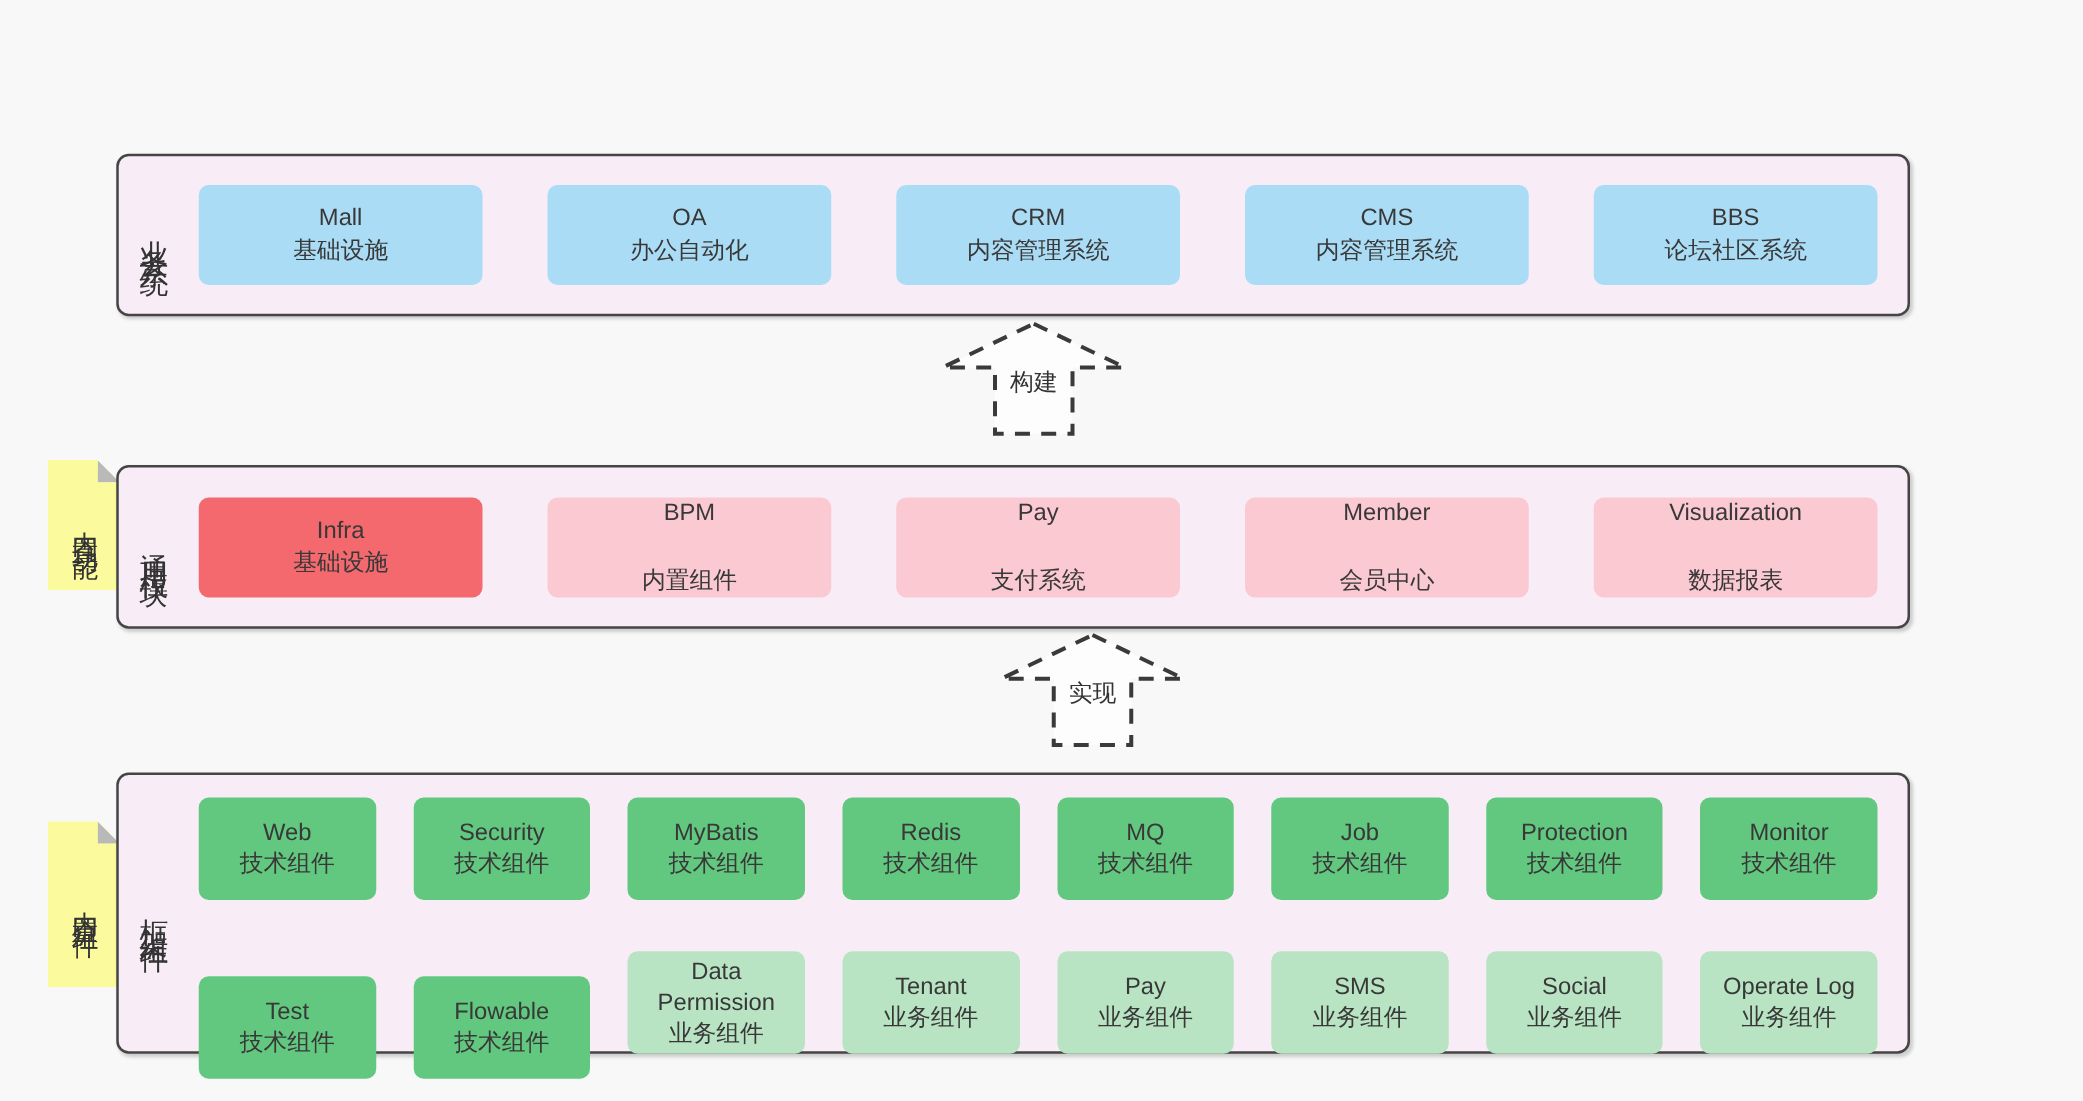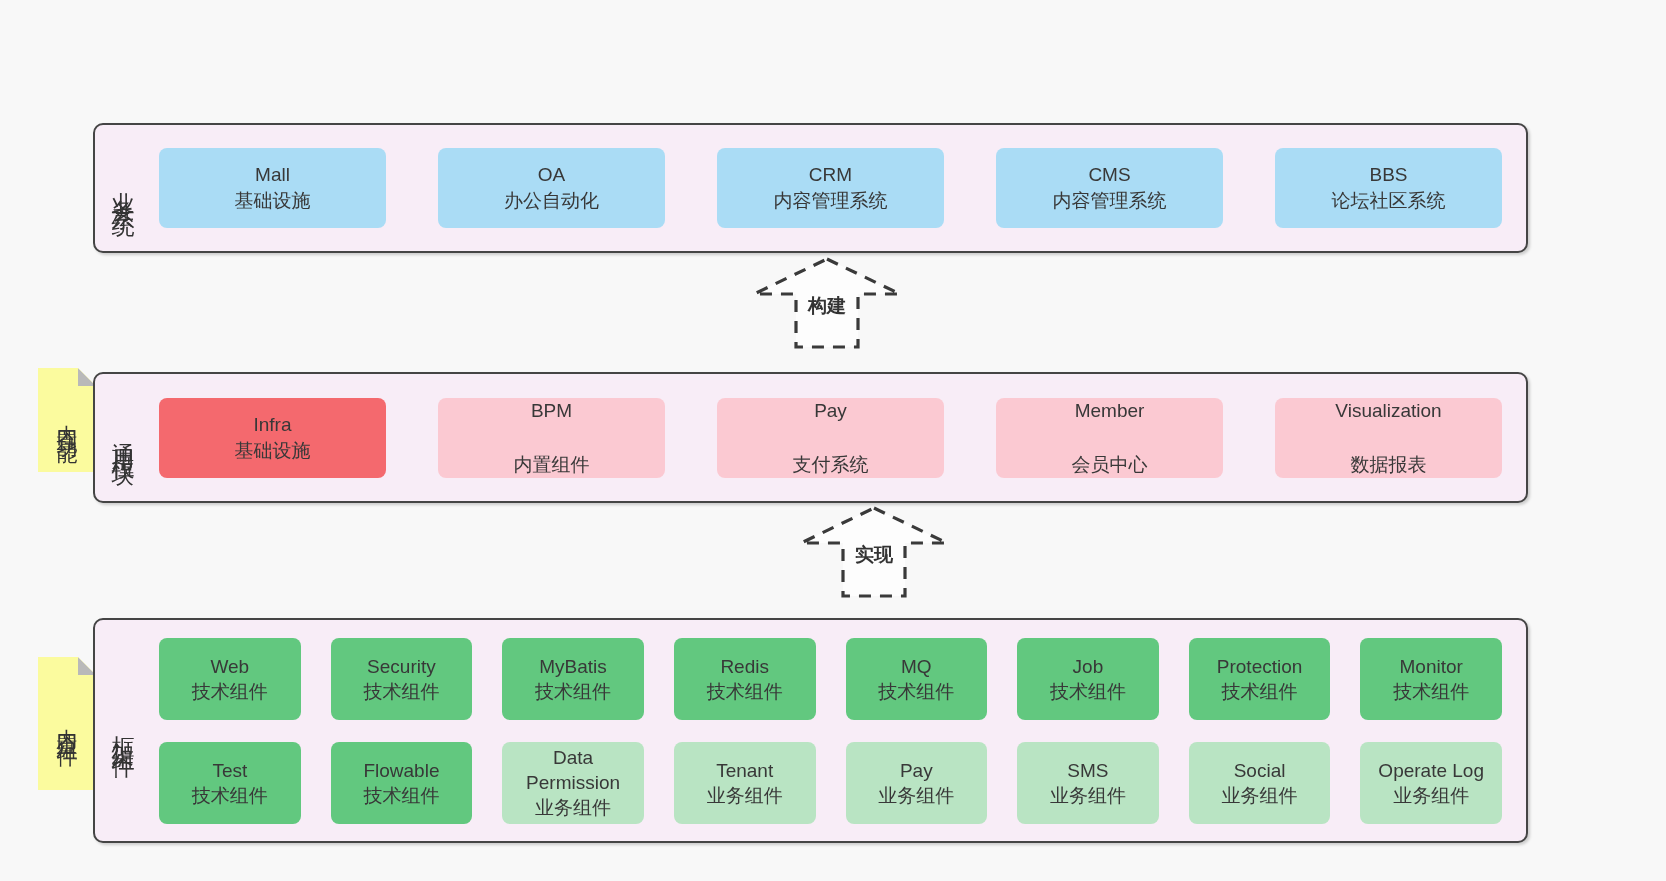--- a/index.html
+++ b/index.html
@@ -64,21 +64,21 @@
     align-items:center;
     text-align:center;
     font-size:19px;
     line-height:26px;
     padding:0 8px;
   }
   .row-of-8 .box{height:82px;line-height:25px;}
   .box.blue{background:var(--blue);}
   .box.red{background:var(--red);}
   .box.pink{background:var(--pink);gap:28px;}
-  .box.green{background:var(--green-dark);}
+  .box.green{background:var(--green-dark);margin-top:39px;}
   .box.lightgreen{background:var(--green-light);}
   .box-name,.box-desc{display:block;}
 
   .sticky{
     position:absolute;
     left:38px;
     width:58px;
     background:var(--sticky);
     z-index:1;
     clip-path:polygon(0 0, calc(100% - 18px) 0, 100% 18px, 100% 100%, 0 100%);
@@ -111,21 +111,20 @@
   .arrow-label{
     position:absolute;
     left:50%;
     top:36px;
     transform:translateX(-50%);
     background:var(--arrow-fill);
     padding:0 3px;
     font-size:19px;
     color:#333;
     white-space:nowrap;
-    font-weight:bold;
   }
 </style>
 </head>
 <body>
 
 <div class="sticky" style="top:368px;height:104px;">
   <span class="sticky-fold"></span>
   <span class="sticky-text">内置功能</span>
 </div>
 <div class="sticky" style="top:657px;height:133px;">

